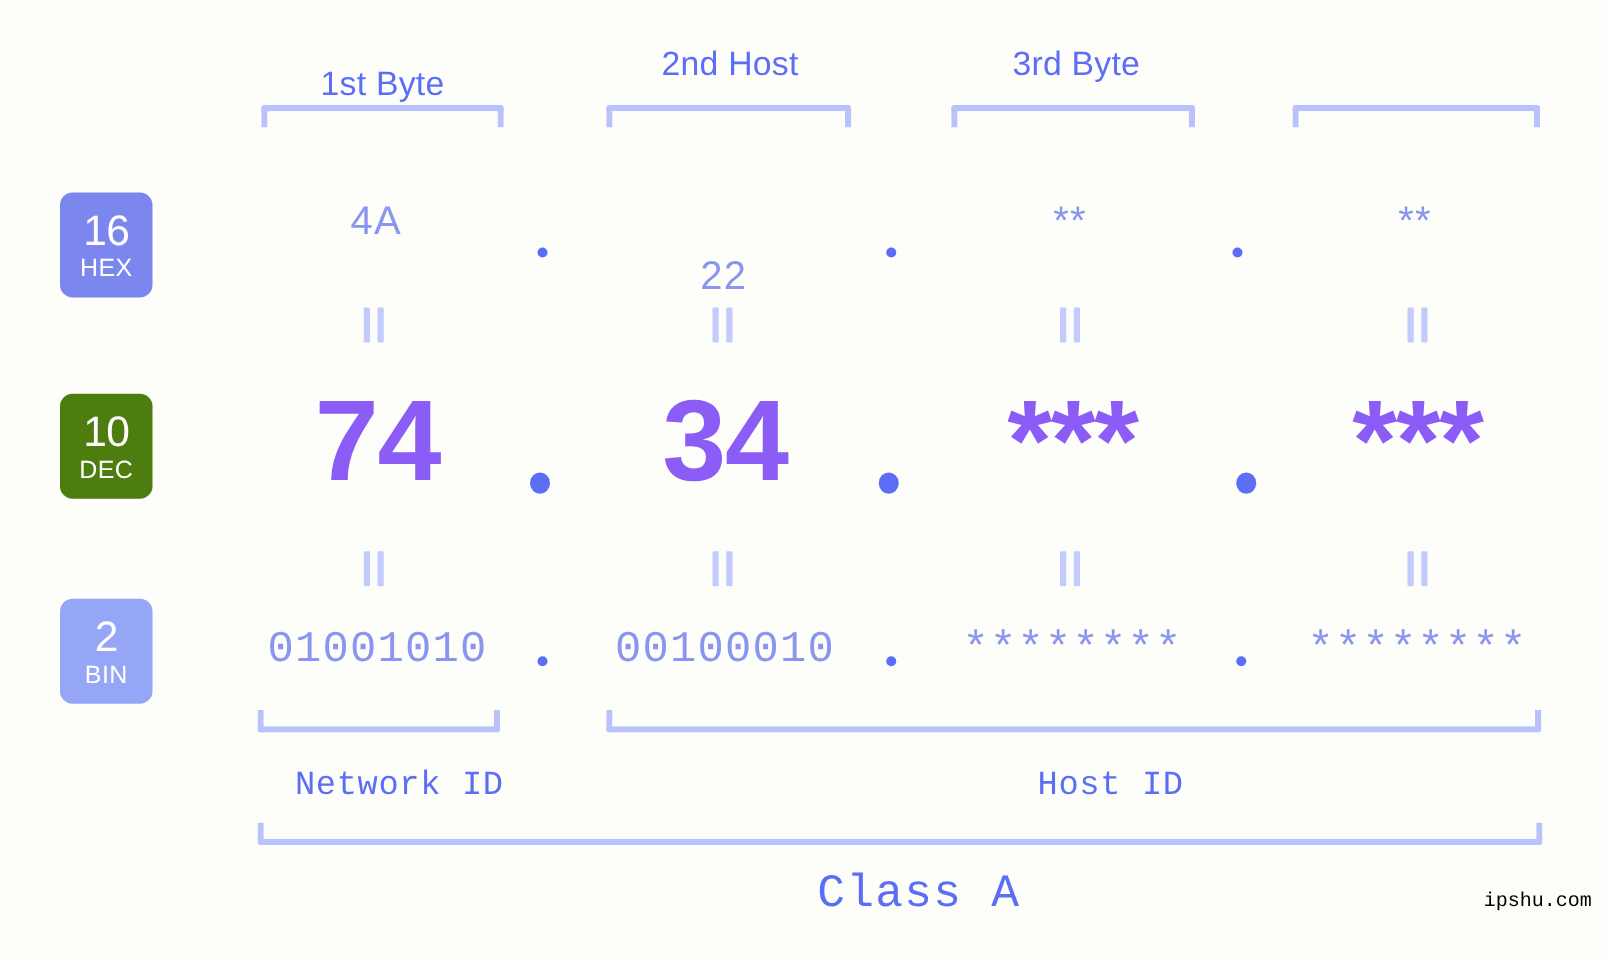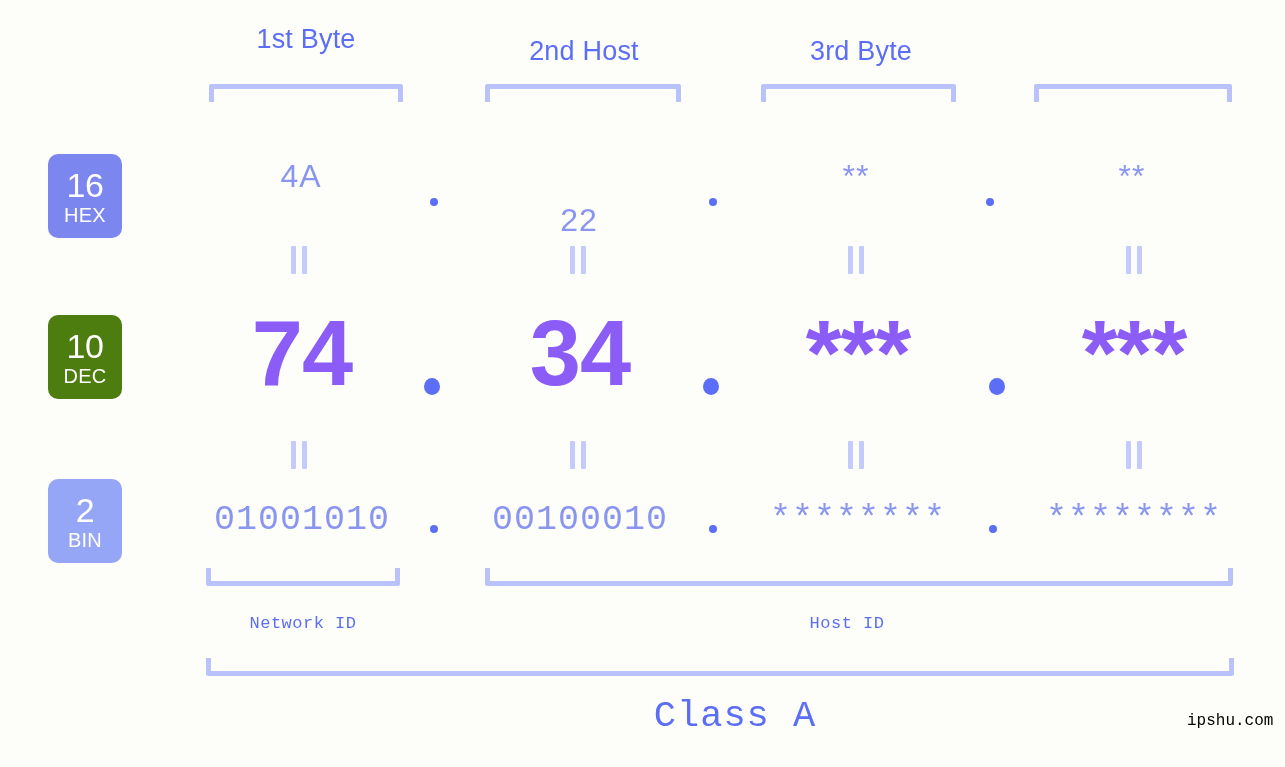--- a/index.html
+++ b/index.html
@@ -137,23 +137,23 @@
     display: block;
     width: 5px;
     height: 28px;
     background: #c3cafc;
     border-radius: 1px;
   }
 
   
   .id-label {
     position: absolute;
-    text-align: center;
+    text-align: right;
     color: #5b6ef5;
-    font-size: 17px;
+    font-size: 27px;
     font-family: "Liberation Mono", monospace;
     white-space: nowrap;
     letter-spacing: 0.5px;
   }
   .class-label {
     position: absolute;
     text-align: center;
     color: #5b6ef5;
     font-size: 37px;
     font-family: "Liberation Mono", monospace;
@@ -167,21 +167,21 @@
     font-size: 16px;
     font-family: "Liberation Mono", monospace;
     white-space: nowrap;
   }
 </style>
 </head>
 <body>
 
 <div id="stage">
 
-  <div class="byte-label" style="left:206px; top:24px; width:200px;">1st Byte</div>
+  <div class="byte-label" style="left:206px; top:52px; width:200px;">1st Byte</div>
   <div class="byte-label" style="left:484px; top:36px; width:200px;">2nd Host</div>
   <div class="byte-label" style="left:761px; top:36px; width:200px;">3rd Byte</div>
 
   <div class="bracket-down" style="left:209px; top:84px; width:194px;"></div>
   <div class="bracket-down" style="left:485px; top:84px; width:196px;"></div>
   <div class="bracket-down" style="left:761px; top:84px; width:195px;"></div>
   <div class="bracket-down" style="left:1034px; top:84px; width:198px;"></div>
 
   <div class="badge badge-hex" style="left:48px; top:154px;">
     <span class="num">16</span>

